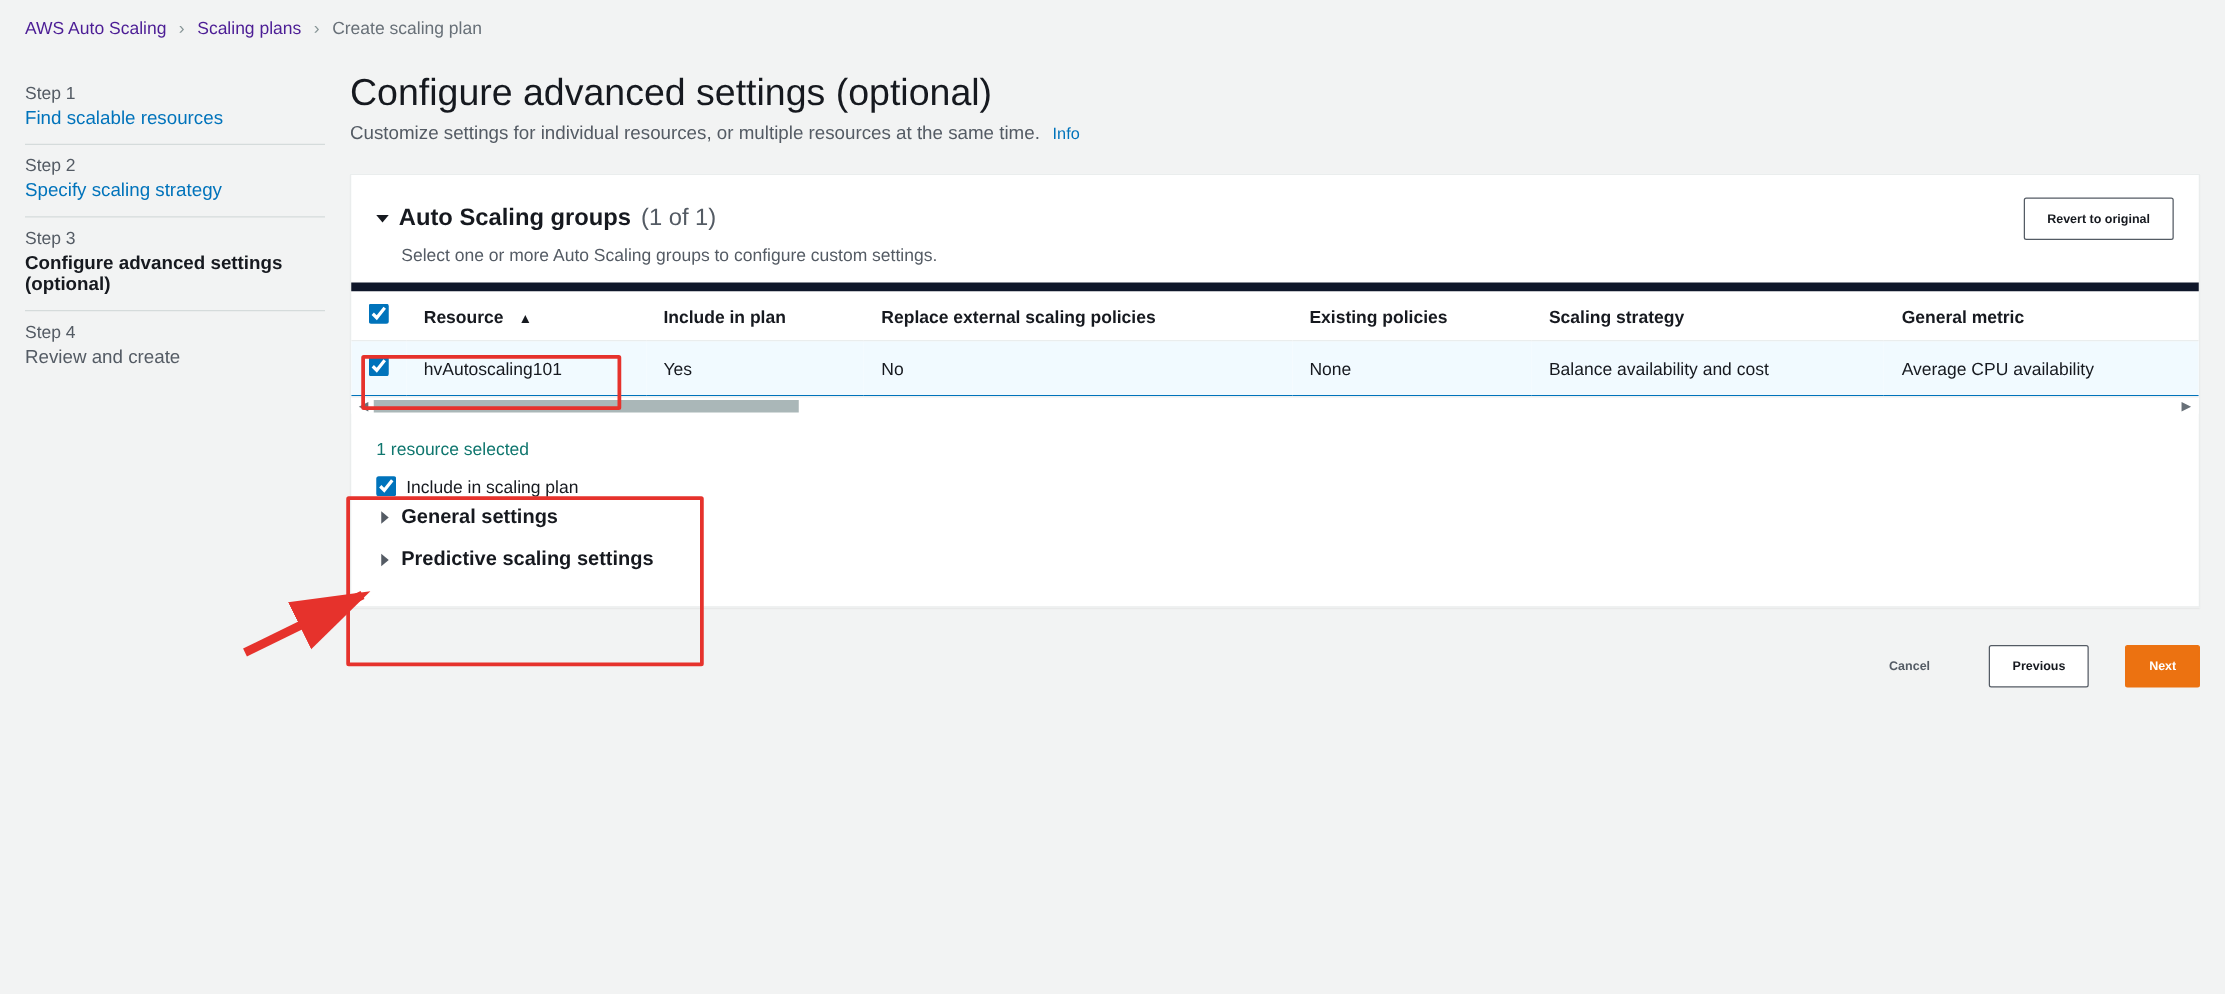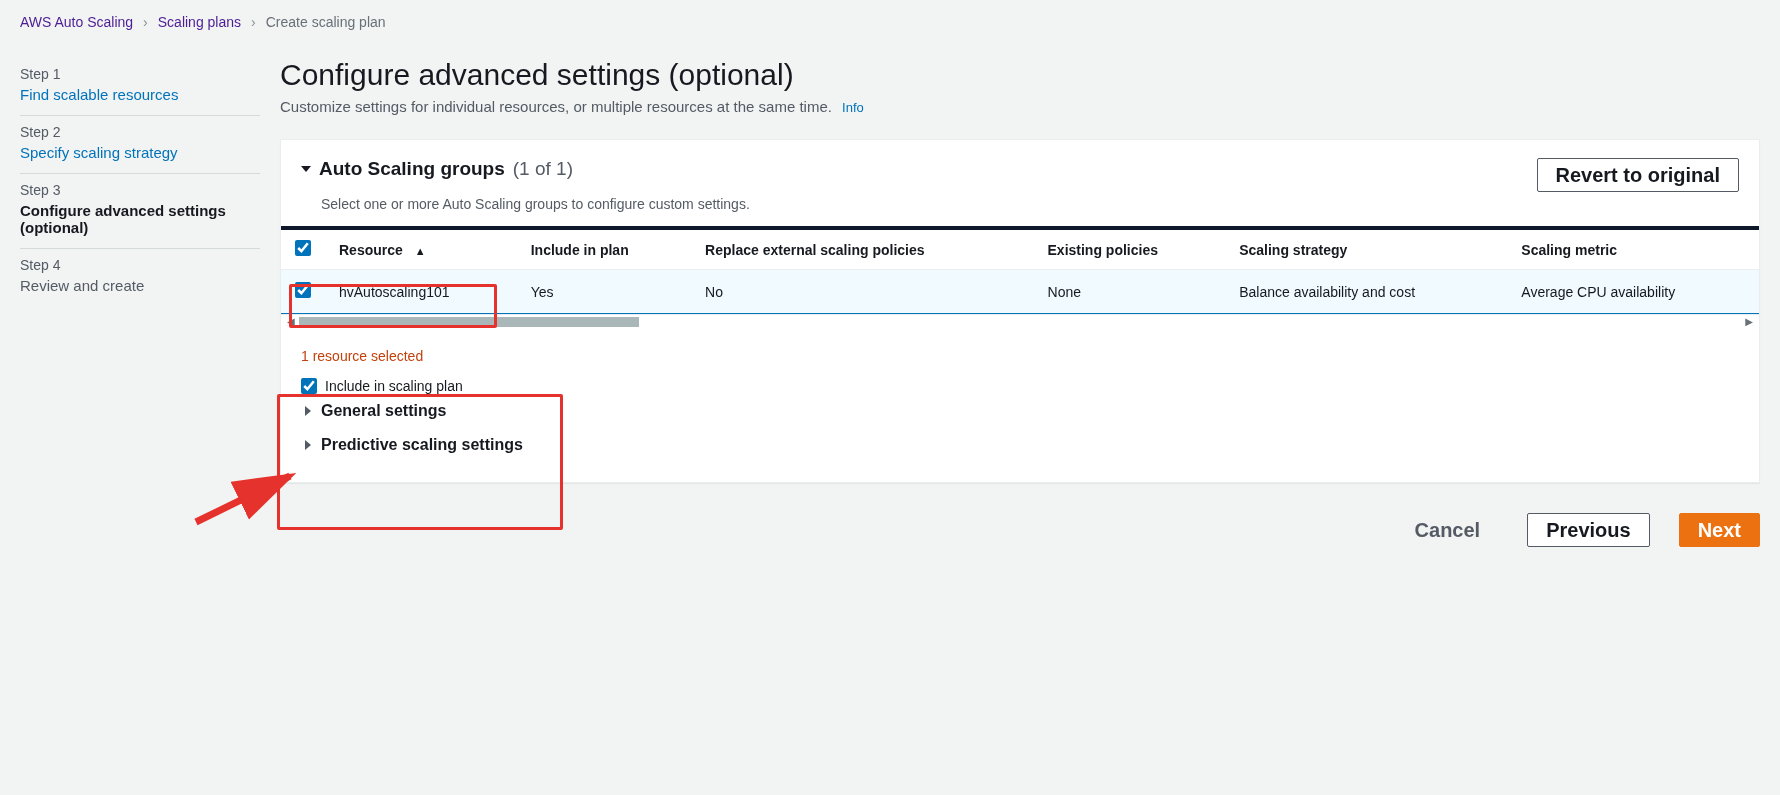--- a/index.html
+++ b/index.html
@@ -59,21 +59,21 @@
   .info-link { color: #0073bb; margin-left: 6px; font-size: 13px; }
 
   .panel {
     background: #fff;
     border: 1px solid #eaeded;
     box-shadow: 0 1px 1px rgba(0,0,0,0.05);
     margin-bottom: 20px;
   }
   .panel-header {
     display: flex;
-    align-items: flex-start;
+    align-items: center;
     justify-content: space-between;
     padding: 18px 20px 0 20px;
   }
   .panel-heading {
     display: flex;
     align-items: center;
     gap: 8px;
     font-size: 19px;
     font-weight: 700;
     cursor: pointer;
@@ -85,41 +85,41 @@
     font-size: 14px;
   }
   .btn {
     display: inline-flex;
     align-items: center;
     justify-content: center;
     border: 1px solid #545b64;
     background: #fff;
     color: #16191f;
     padding: 6px 18px;
-    font-size: 20px;
+    font-size: 10px;
     font-weight: 700;
     border-radius: 2px;
     cursor: pointer;
     height: 34px;
   }
   .btn-primary {
     background: #ec7211;
     border: 1px solid #ec7211;
     color: #fff;
   }
   .btn-link {
     border: none;
     background: transparent;
     color: #545b64;
     font-weight: 700;
   }
 
   .table-wrap {
     overflow-x: auto;
-    border-top: 4px solid #0f172a;
+    border-top: 7px solid #0f172a;
   }
   table {
     border-collapse: collapse;
     width: 100%;
     min-width: 1240px;
     font-size: 14px;
   }
   th {
     text-align: left;
     padding: 10px 14px;
@@ -157,21 +157,21 @@
   .scroll-thumb {
     position: absolute;
     left: 18px;
     top: 2px;
     height: 10px;
     width: 340px;
     background: #aab7b8;
   }
 
   .selection-panel { padding: 20px; }
-  .selected-count { color: #c2410c; margin-bottom: 14px; }
+  .selected-count { color: #0f766e; margin-bottom: 14px; }
   .include-row { display: flex; align-items: center; gap: 8px; margin-bottom: 0; }
   .expander {
     display: flex;
     align-items: center;
     gap: 10px;
     font-size: 16px;
     font-weight: 700;
     color: #16191f;
     padding: 8px 4px;
     cursor: pointer;
@@ -268,21 +268,21 @@
                 <input type="checkbox" checked="" style="">
               </th>
               <th>
                 <span>Resource</span>
                 <span class="sort-icon">▲</span>
               </th>
               <th>Include in plan</th>
               <th>Replace external scaling policies</th>
               <th>Existing policies</th>
               <th>Scaling strategy</th>
-              <th>Scaling metric</th>
+              <th>General metric</th>
             </tr>
           </thead>
           <tbody>
             <tr class="selected">
               <td class="check-col">
                 <input type="checkbox" checked="" style="">
               </td>
               <td>hvAutoscaling101</td>
               <td>Yes</td>
               <td>No</td>

